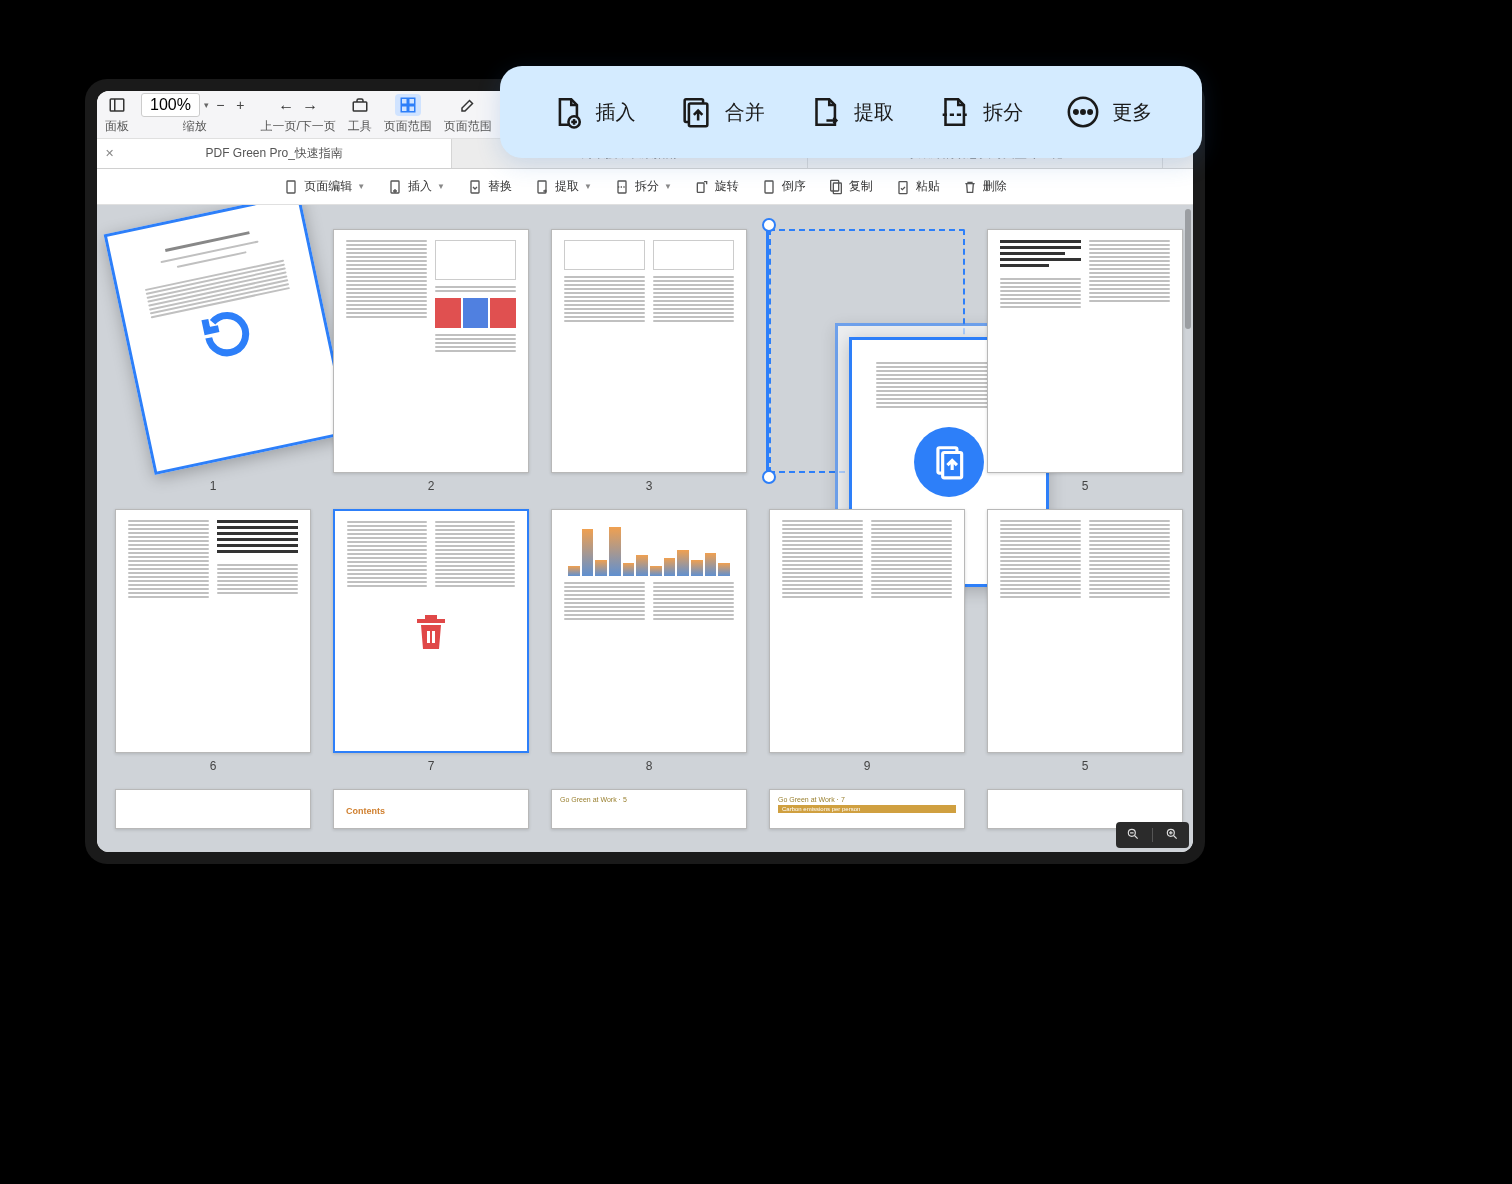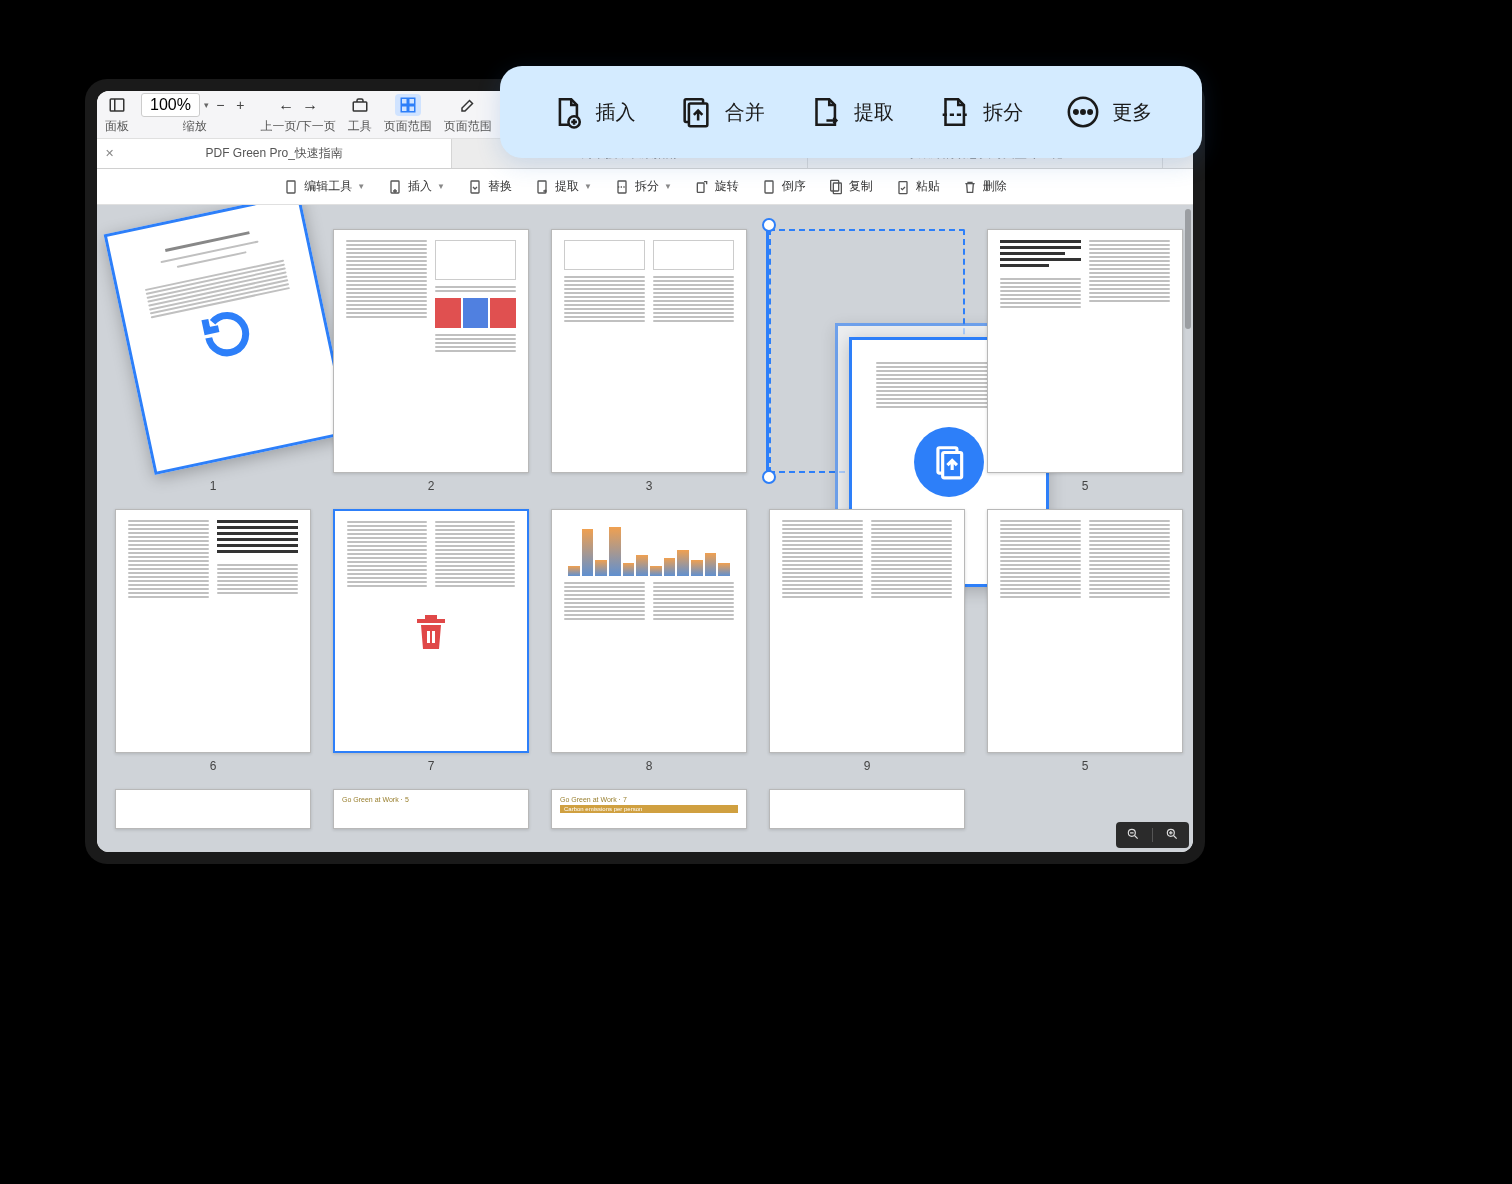--- a/index.html
+++ b/index.html
@@ -143,21 +143,21 @@
   <div class="tab-add">+</div>
 </div>
 
 <div class="actionbar">
   <div class="ab-item">
           <span class="ab-icon">
             <svg viewBox="0 0 24 24" width="16" height="16" fill="none" stroke="currentColor" stroke-width="2">
               <rect x="6" y="3" width="12" height="18" rx="1"></rect>
             </svg>
           </span>
-          <span>编辑工具</span>
+          <span>页面编辑</span>
           <span class="ab-caret">▼</span>
         </div>
   <div class="ab-item">
           <span class="ab-icon">
             <svg viewBox="0 0 24 24" width="16" height="16" fill="none" stroke="currentColor" stroke-width="2">
               <rect x="6" y="3" width="12" height="18" rx="1"></rect>
               <line x1="12" y1="15" x2="12" y2="21"></line>
               <line x1="9" y1="18" x2="15" y2="18"></line>
             </svg>
           </span>
@@ -698,20 +698,25 @@
               </div>
             </div>
       <span class="thumb-num">5</span>
     </div>
 
     <div class="thumb-wrap">
             <div class="thumb" style="height:40px"></div>
           </div>
     <div class="thumb-wrap">
             <div class="thumb" style="height:40px">
+              <div style="padding:16px 12px;font-size:9px;color:#d08030;font-weight:bold">Contents</div>
+            </div>
+          </div>
+    <div class="thumb-wrap">
+            <div class="thumb" style="height:40px">
               <div style="padding:6px 8px;font-size:7px;color:#9a8030">Go Green at Work · 5</div>
             </div>
           </div>
     <div class="thumb-wrap">
             <div class="thumb" style="height:40px">
               <div style="padding:6px 8px;font-size:7px;color:#9a8030">Go Green at Work · 7<div style="background:#d0a040;color:#fff;padding:1px 4px;margin-top:2px;font-size:6px">Carbon emissions per person</div></div>
             </div>
           </div>
     <div class="thumb-wrap">
             <div class="thumb" style="height:40px"></div>

